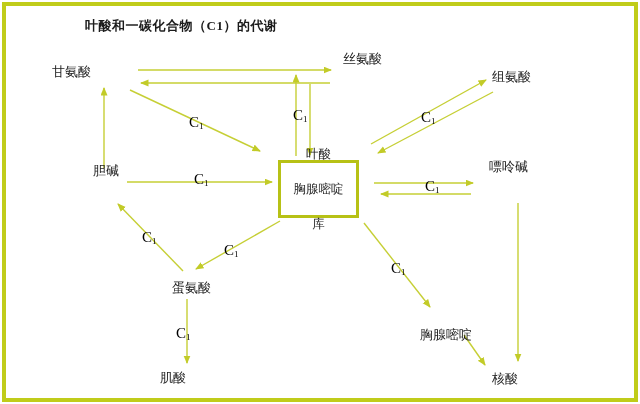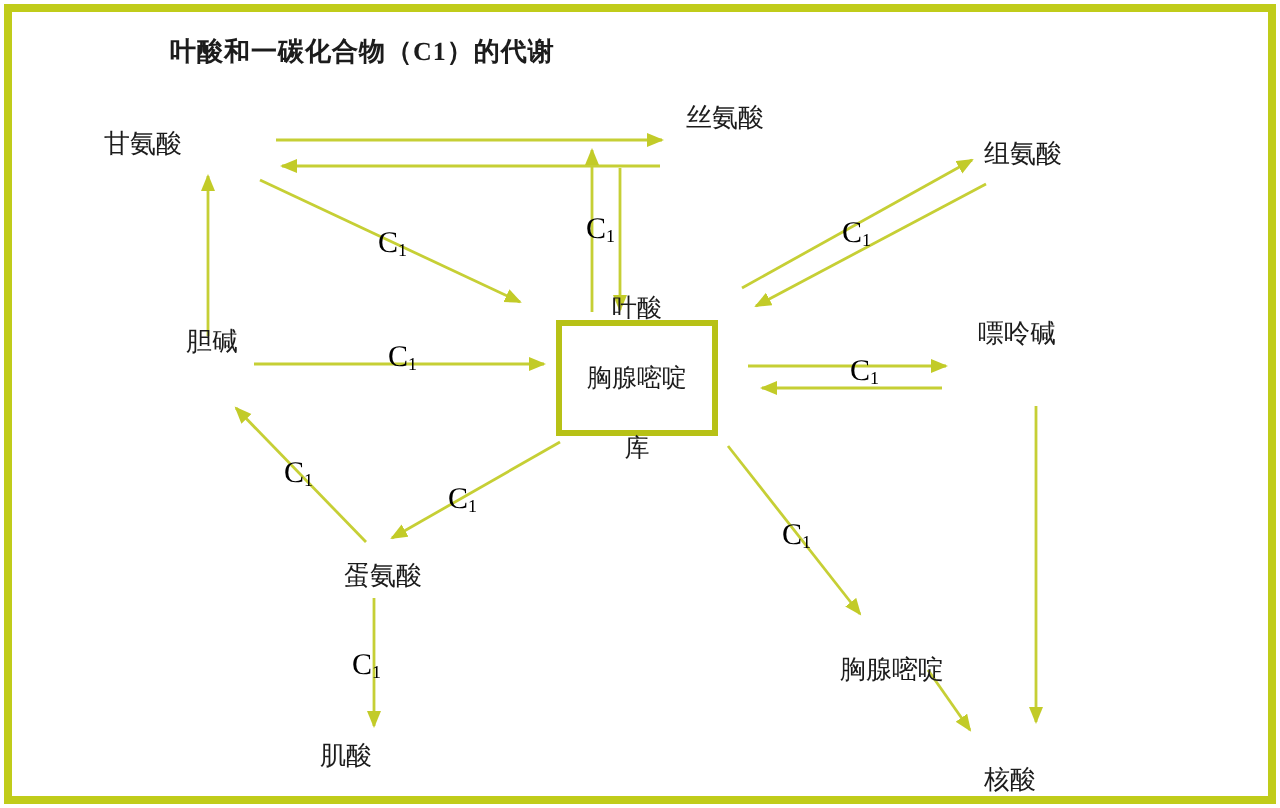--- a/index.html
+++ b/index.html
@@ -67,21 +67,21 @@
   <div class="title">叶酸和一碳化合物（C1）的代谢</div>
 
   <div class="node" style="left:52px;top:65px">甘氨酸</div>
   <div class="node" style="left:343px;top:52px">丝氨酸</div>
   <div class="node" style="left:492px;top:70px">组氨酸</div>
   <div class="node" style="left:93px;top:164px">胆碱</div>
   <div class="node" style="left:489px;top:160px">嘌呤碱</div>
   <div class="node" style="left:172px;top:281px">蛋氨酸</div>
   <div class="node" style="left:160px;top:371px">肌酸</div>
   <div class="node" style="left:420px;top:328px">胸腺嘧啶</div>
-  <div class="node" style="left:492px;top:383px">核酸</div>
+  <div class="node" style="left:492px;top:372px">核酸</div>
 
   <div class="pool-box">
     <div>叶酸</div>
     <div>胸腺嘧啶</div>
     <div>库</div>
   </div>
 
   <div class="c1" style="left:189px;top:115px"><span>C</span><sub>1</sub></div>
   <div class="c1" style="left:293px;top:108px"><span>C</span><sub>1</sub></div>
   <div class="c1" style="left:194px;top:172px"><span>C</span><sub>1</sub></div>

